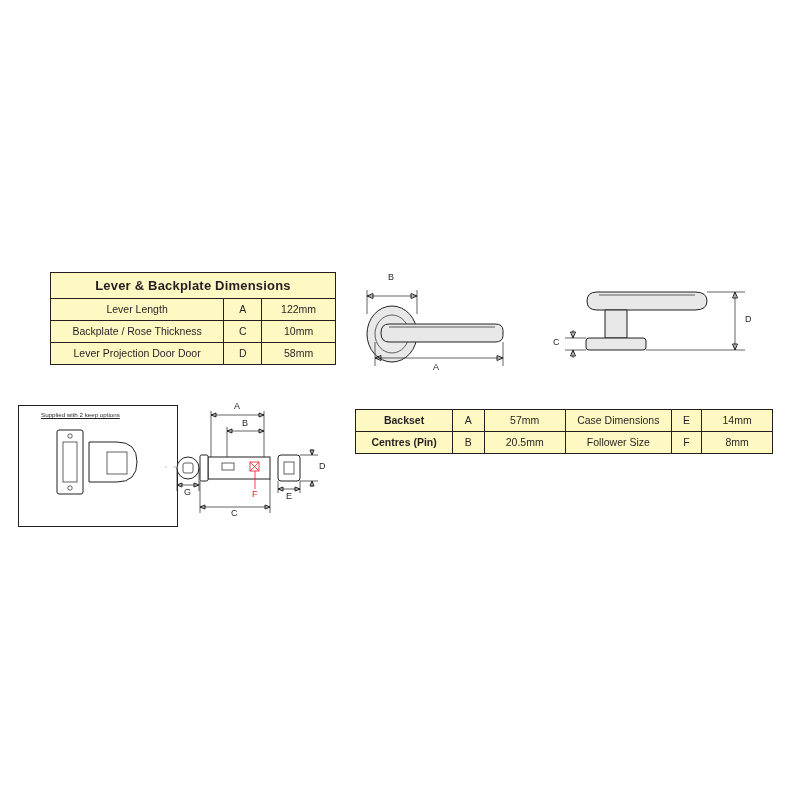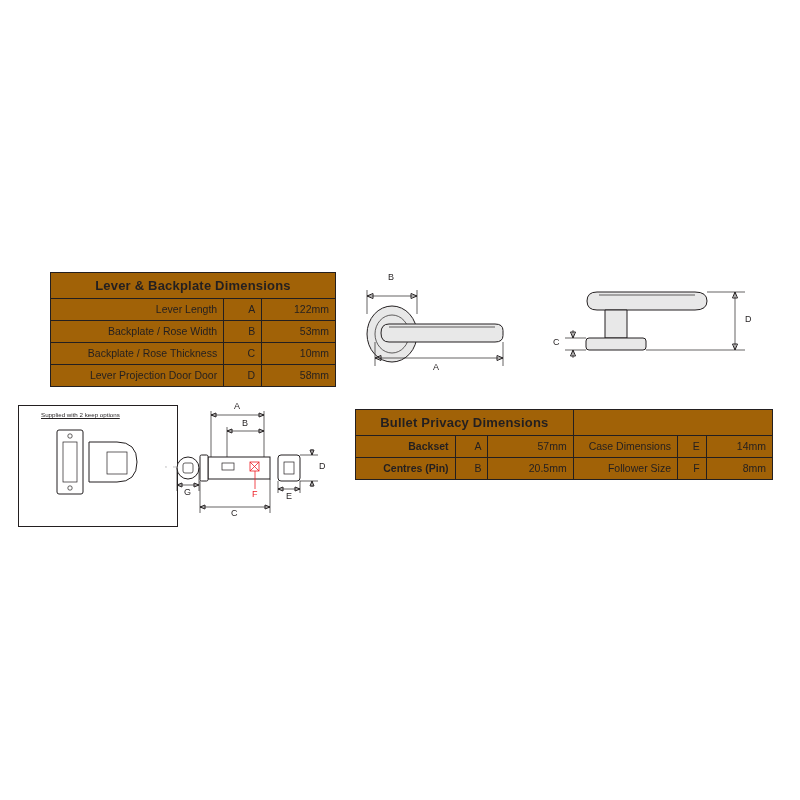--- a/index.html
+++ b/index.html
@@ -12,31 +12,31 @@
     height: 800px;
     position: relative;
     font-family: "Liberation Sans", sans-serif;
     color: #231f20;
     overflow: hidden;
   }
 
   
   table.spec {
     border-collapse: collapse;
-    background: #a16207;
+    background: #fef9c3;
   }
   table.spec td, table.spec th {
     border: 1px solid #231f20;
     font-size: 10.5px;
     font-weight: normal;
     padding: 0 6px;
     height: 21px;
     line-height: 21px;
     white-space: nowrap;
-    text-align: right;
+    text-align: center;
   }
   table.spec th.title {
     text-align: center;
     font-weight: bold;
     font-size: 13px;
     height: 25px;
     line-height: 25px;
     letter-spacing: .2px;
   }
   td.code, td.val {
@@ -131,25 +131,20 @@
     <tbody>
         <tr>
       <th class="title" colspan="3">Lever &amp; Backplate Dimensions</th>
     </tr>
     <tr>
       <td class="label">Lever Length</td>
       <td class="code">A</td>
       <td class="val">122mm</td>
     </tr>
     <tr>
-      <td class="label">Backplate / Rose Width</td>
-      <td class="code">B</td>
-      <td class="val">53mm</td>
-    </tr>
-    <tr>
       <td class="label">Backplate / Rose Thickness</td>
       <td class="code">C</td>
       <td class="val">10mm</td>
     </tr>
     <tr>
       <td class="label">Lever Projection Door Door</td>
       <td class="code">D</td>
       <td class="val">58mm</td>
     </tr>
   </tbody>
@@ -301,24 +296,20 @@
   <span class="dimlabel" style="left:45px; top:103px;">C</span>
   <span class="dimlabel" style="left:133px; top:56px;">D</span>
   <span class="dimlabel" style="left:100px; top:86px;">E</span>
   <span class="dimlabel red" style="left:66px; top:84px;">F</span>
   <span class="dimlabel" style="left:-2px; top:82px;">G</span>
 </div>
 
 <div id="privacy-table" class="panel">
   <table class="spec">
     <tbody>
-        <tr>
-      <th class="title" colspan="3">Bullet Privacy Dimensions</th>
-      <th class="title" colspan="3"></th>
-    </tr>
     <tr>
       <td class="label">Backset</td>
       <td class="code">A</td>
       <td class="val">57mm</td>
       <td class="label2">Case Dimensions</td>
       <td class="code2 code">E</td>
       <td class="val2 val">14mm</td>
     </tr>
     <tr>
       <td class="label">Centres (Pin)</td>

